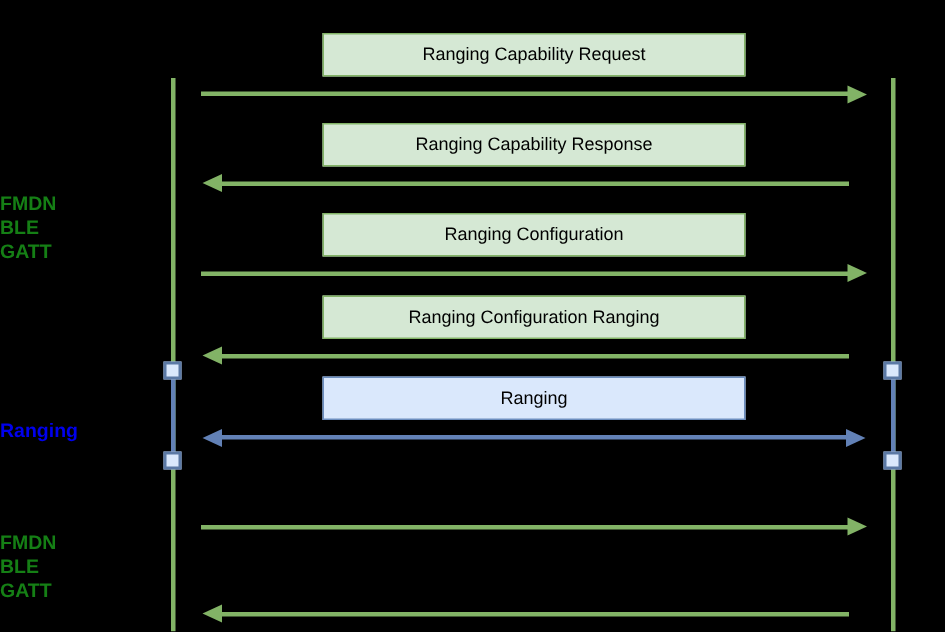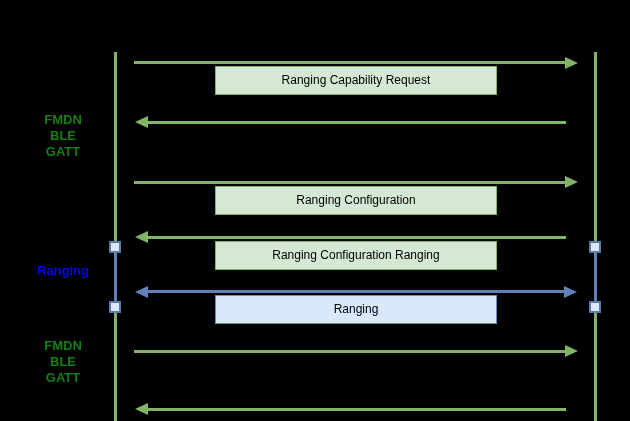--- a/index.html
+++ b/index.html
@@ -26,21 +26,21 @@
   .blue-segment.left{left:114px;}
   .blue-segment.right{left:594px;}
   .marker{position:absolute;width:8px;height:8px;background:var(--blue-fill);border:2px solid var(--square-border);}
   .marker.l{left:109px;} .marker.r{left:589px;}
   .marker.t{top:241px;} .marker.b{top:301px;}
 
   
   .msg{position:absolute;left:215px;width:282px;height:29px;box-sizing:border-box;
        border:1.5px solid var(--green-stroke);background:var(--green-fill);
        color:var(--box-text);font-size:12px;line-height:26px;text-align:center;
-       white-space:nowrap;overflow:hidden;margin-top:44px;}
+       white-space:nowrap;overflow:hidden;}
   .msg.blue{border-color:var(--blue-box-border);background:var(--blue-fill);}
   .m1{top:22px;} .m2{top:82px;} .m3{top:142px;} .m4{top:197px;}
   .m5{top:251px;} .m6{top:313px;} .m7{top:369px;}
 
   
   .arrow{position:absolute;height:12px;}
   .arrow .line{position:absolute;top:4.5px;height:3px;background:var(--green-stroke);}
   .arrow.blue .line{background:var(--blue-stroke);}
   .arrow .head{position:absolute;top:0;width:0;height:0;
                border-top:6px solid transparent;border-bottom:6px solid transparent;}
@@ -51,22 +51,22 @@
   .arrow.dir-right{left:134px;width:444px;}
   .arrow.dir-right .line{left:0;right:10px;}
   .arrow.dir-left{left:135px;width:431px;}
   .arrow.dir-left .line{left:10px;right:0;}
   .arrow.dir-both{left:135px;width:442px;}
   .arrow.dir-both .line{left:10px;right:10px;}
   .a1{top:56.5px;} .a2{top:116px;} .a3{top:176px;} .a4{top:231px;}
   .a5{top:285.5px;} .a6{top:345px;} .a7{top:403px;}
 
   
-  .side-label{position:absolute;left:18px;width:90px;text-align:center;
-              font-weight:bold;font-size:13px;line-height:16px;white-space:pre-line;}
+  .side-label{position:absolute;left:0;width:90px;text-align:left;
+              font-weight:bold;font-size:13px;line-height:16px;white-space:pre-line;margin-top:16px;}
   .side-label.green{color:var(--green-label-text);}
   .side-label.blue{color:var(--blue-label-text);}
   .sl-top{top:112px;} .sl-mid{top:263px;} .sl-bottom{top:338px;}
 </style>
 </head>
 <body>
 
 <div class="diagram">
 
   <div class="lifeline left"></div>
@@ -80,20 +80,21 @@
 
   <div class="side-label green sl-top">FMDN
 BLE
 GATT</div>
   <div class="side-label blue sl-mid">Ranging</div>
   <div class="side-label green sl-bottom">FMDN
 BLE
 GATT</div>
 
   <div class="msg m1">Ranging Capability Request</div>
+  <div class="msg m2">Ranging Capability Response</div>
   <div class="msg m3">Ranging Configuration</div>
   <div class="msg m4">Ranging Configuration Ranging</div>
   <div class="msg blue m5">Ranging</div>
 
   <div class="arrow dir-right a1">
     <div class="line"></div>
     <div class="head right"></div>
   </div>
   <div class="arrow dir-left a2">
     <div class="head left"></div>

